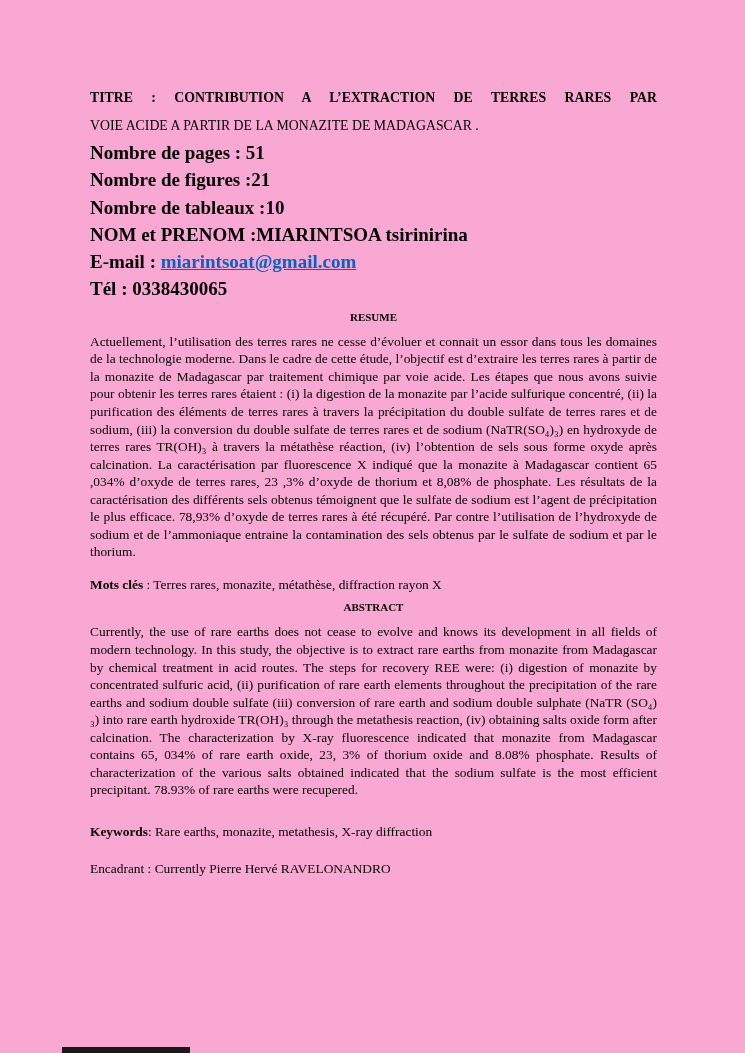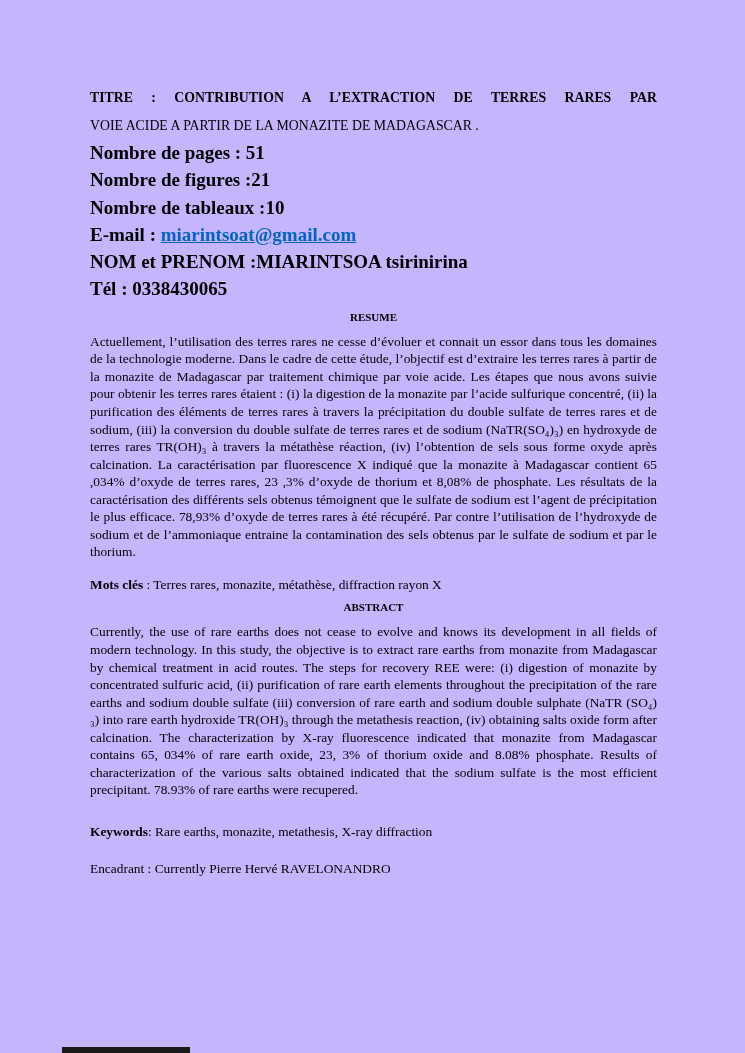--- a/index.html
+++ b/index.html
@@ -4,21 +4,21 @@
 <style>
   html, body {
     margin: 0;
     padding: 0;
     background: #ffffff;
   }
   .page {
     position: relative;
     width: 745px;
     height: 1053px;
-    background: #c4b5fd;
+    background: #f9a8d4;
     font-family: "Liberation Serif", serif;
     color: #000000;
     overflow: hidden;
   }
   .content {
     position: absolute;
     left: 90px;
     top: 84px;
     width: 567px;
   }
@@ -91,23 +91,23 @@
 
 <div class="page">
   <div class="content">
 
     <p class="title-line1">TITRE : CONTRIBUTION A L’EXTRACTION DE TERRES RARES PAR</p>
     <p class="title-line2">VOIE ACIDE A PARTIR DE LA MONAZITE DE MADAGASCAR .</p>
 
     <p class="meta">Nombre de pages : 51</p>
     <p class="meta">Nombre de figures :21</p>
     <p class="meta">Nombre de tableaux :10</p>
+    <p class="meta">NOM et PRENOM :MIARINTSOA tsirinirina</p>
+
     <p class="meta"><span>E-mail : </span><a class="email-link">miarintsoat@gmail.com</a></p>
-
-    <p class="meta">NOM et PRENOM :MIARINTSOA tsirinirina</p>
 
     <p class="meta">Tél : 0338430065</p>
 
     <p class="heading">RESUME</p>
     <p class="body-par">Actuellement, l’utilisation des terres rares ne cesse d’évoluer et connait un essor dans tous les domaines de la technologie moderne. Dans le cadre de cette étude, l’objectif est d’extraire les terres rares à partir de la monazite de Madagascar par traitement chimique par voie acide. Les étapes que nous avons suivie pour obtenir les terres rares étaient : (i) la digestion de la monazite par l’acide sulfurique concentré, (ii) la purification des éléments de terres rares à travers la précipitation du double sulfate de terres rares et de sodium, (iii) la conversion du double sulfate de terres rares et de sodium (NaTR(SO₄)₃) en hydroxyde de terres rares TR(OH)₃ à travers la métathèse réaction, (iv) l’obtention de sels sous forme oxyde après calcination. La caractérisation par fluorescence X indiqué que la monazite à Madagascar contient 65 ,034% d’oxyde de terres rares, 23 ,3% d’oxyde de thorium et 8,08% de phosphate. Les résultats de la caractérisation des différents sels obtenus témoignent que le sulfate de sodium est l’agent de précipitation le plus efficace. 78,93% d’oxyde de terres rares à été récupéré. Par contre l’utilisation de l’hydroxyde de sodium et de l’ammoniaque entraine la contamination des sels obtenus par le sulfate de sodium et par le thorium.</p>
 
     <p class="keyline mots-cles-row"><span class="klabel">Mots clés</span><span> : Terres rares, monazite, métathèse, diffraction rayon X</span></p>
 
     <p class="heading">ABSTRACT</p>
     <p class="body-par">Currently, the use of rare earths does not cease to evolve and knows its development in all fields of modern technology. In this study, the objective is to extract rare earths from monazite from Madagascar by chemical treatment in acid routes. The steps for recovery REE were: (i) digestion of monazite by concentrated sulfuric acid, (ii) purification of rare earth elements throughout the precipitation of the rare earths and sodium double sulfate (iii) conversion of rare earth and sodium double sulphate (NaTR (SO₄) ₃) into rare earth hydroxide TR(OH)₃ through the metathesis reaction, (iv) obtaining salts oxide form after calcination. The characterization by X-ray fluorescence indicated that monazite from Madagascar contains 65, 034% of rare earth oxide, 23, 3% of thorium oxide and 8.08% phosphate. Results of characterization of the various salts obtained indicated that the sodium sulfate is the most efficient precipitant. 78.93% of rare earths were recupered.</p>

